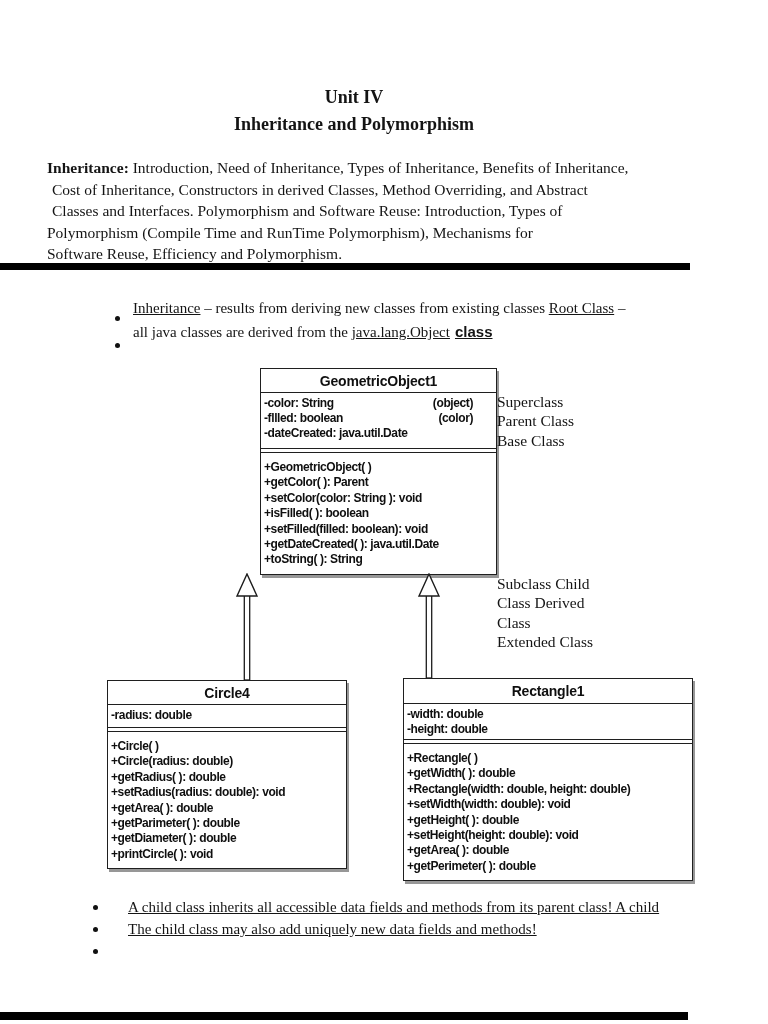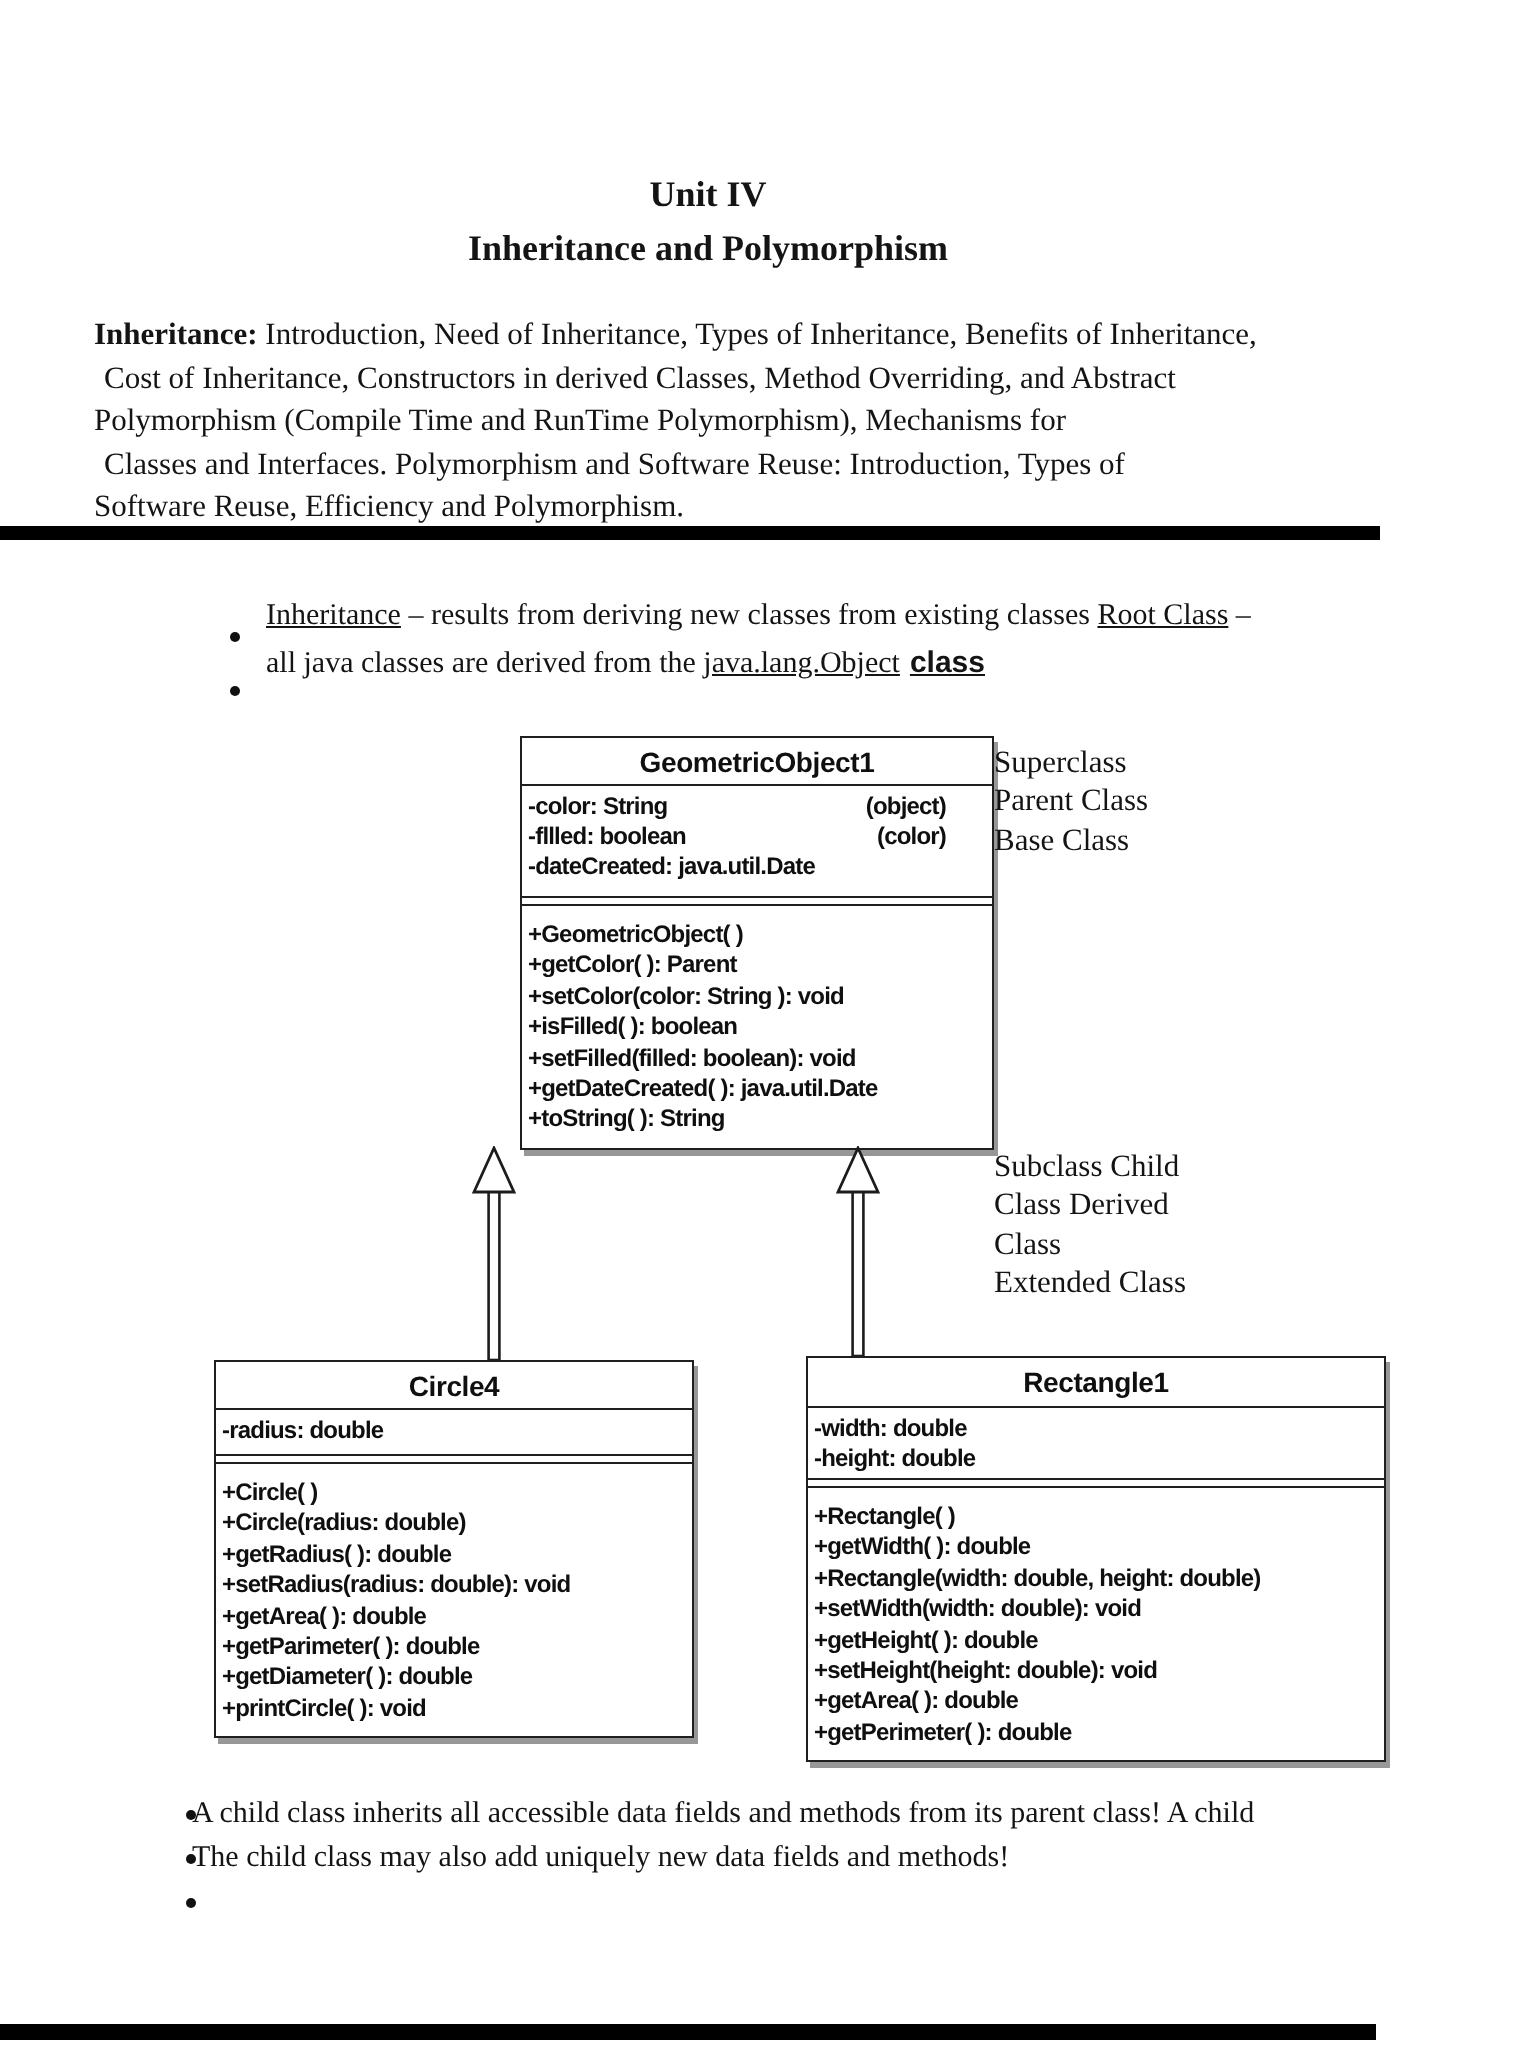--- a/index.html
+++ b/index.html
@@ -19,21 +19,21 @@
   .bar{position:absolute;left:0;background:#000;}
   .bar-top{top:263px;width:690px;height:7px;}
   .bar-bottom{top:1012px;width:688px;height:8px;}
   
   .dot{position:absolute;width:5px;height:5px;border-radius:50%;background:#111;}
   .btext{position:absolute;font-size:15px;line-height:23px;}
   .btext .u{text-decoration:underline;}
   .kw{font-family:"Liberation Sans", sans-serif;font-weight:bold;font-size:15px;
       text-decoration:underline;margin-left:5px;letter-spacing:0;}
   .bullets-top{left:133px;top:297px;width:560px;}
-  .bullets-bottom{left:96px;top:896px;width:600px;line-height:22px;}
+  .bullets-bottom{left:128px;top:896px;width:600px;line-height:22px;text-decoration:underline;}
   
   .uml{position:absolute;box-sizing:border-box;border:1.5px solid #1f1f1f;background:#fff;
     font-family:"Liberation Sans", sans-serif;font-weight:bold;color:#0f0f0f;
     box-shadow:2px 3px 0 #979797;margin-left:32px;}
   .uml-t{box-sizing:border-box;border-bottom:1.4px solid #1f1f1f;text-align:center;
     font-size:14px;letter-spacing:-0.2px;display:flex;align-items:center;justify-content:center;}
   .uml-a{box-sizing:border-box;border-bottom:1.4px solid #1f1f1f;padding:3px 3px 0 3px;
     font-size:12px;letter-spacing:-0.4px;}
   .arow{display:flex;justify-content:space-between;line-height:15px;white-space:nowrap;}
   .arow .note{padding-right:20px;}
@@ -46,40 +46,40 @@
   #box-geo .uml-a{height:56px;}
   #box-cir{left:75px;top:680px;width:240px;}
   #box-cir .uml-t{height:24px;}
   #box-cir .uml-a{height:23px;}
   #box-rec{left:371px;top:678px;width:290px;}
   #box-rec .uml-t{height:25px;}
   #box-rec .uml-a{height:36px;}
   .uml-m{padding-bottom:6px;}
   
   .side-label{position:absolute;font-size:15.5px;line-height:19.3px;}
-  .lbl-super{left:497px;top:372px;}
+  .lbl-super{left:497px;top:392px;}
   .lbl-sub{left:497px;top:574px;}
   
   .arrow{position:absolute;}
 </style>
 </head>
 <body>
 
 <div class="page">
 
   <div class="doc-title">
     <div>Unit IV</div>
     <div>Inheritance and Polymorphism</div>
   </div>
 
   <div class="intro">
     <div class="iline"><b>Inheritance:</b><span> Introduction, Need of Inheritance, Types of Inheritance, Benefits of Inheritance,</span></div>
     <div class="iline ind">Cost of Inheritance, Constructors in derived Classes, Method Overriding, and Abstract</div>
+    <div class="iline ind">Classes and Interfaces. Polymorphism and Software Reuse: Introduction, Types of</div>
     <div class="iline">Polymorphism (Compile Time and RunTime Polymorphism), Mechanisms for</div>
-    <div class="iline ind">Classes and Interfaces. Polymorphism and Software Reuse: Introduction, Types of</div>
     <div class="iline">Software Reuse, Efficiency and Polymorphism.</div>
   </div>
 
   <div class="bar bar-top"></div>
 
   <div class="dot" style="left:115px;top:316px;"></div>
   <div class="dot" style="left:115px;top:343px;"></div>
   <div class="btext bullets-top">
     <div><span class="u">Inheritance</span><span> – results from deriving new classes from existing classes </span><span class="u">Root Class</span><span> –</span></div>
     <div><span>all java classes are derived from the </span><span class="u">java.lang.Object</span><span class="kw">class</span></div>

